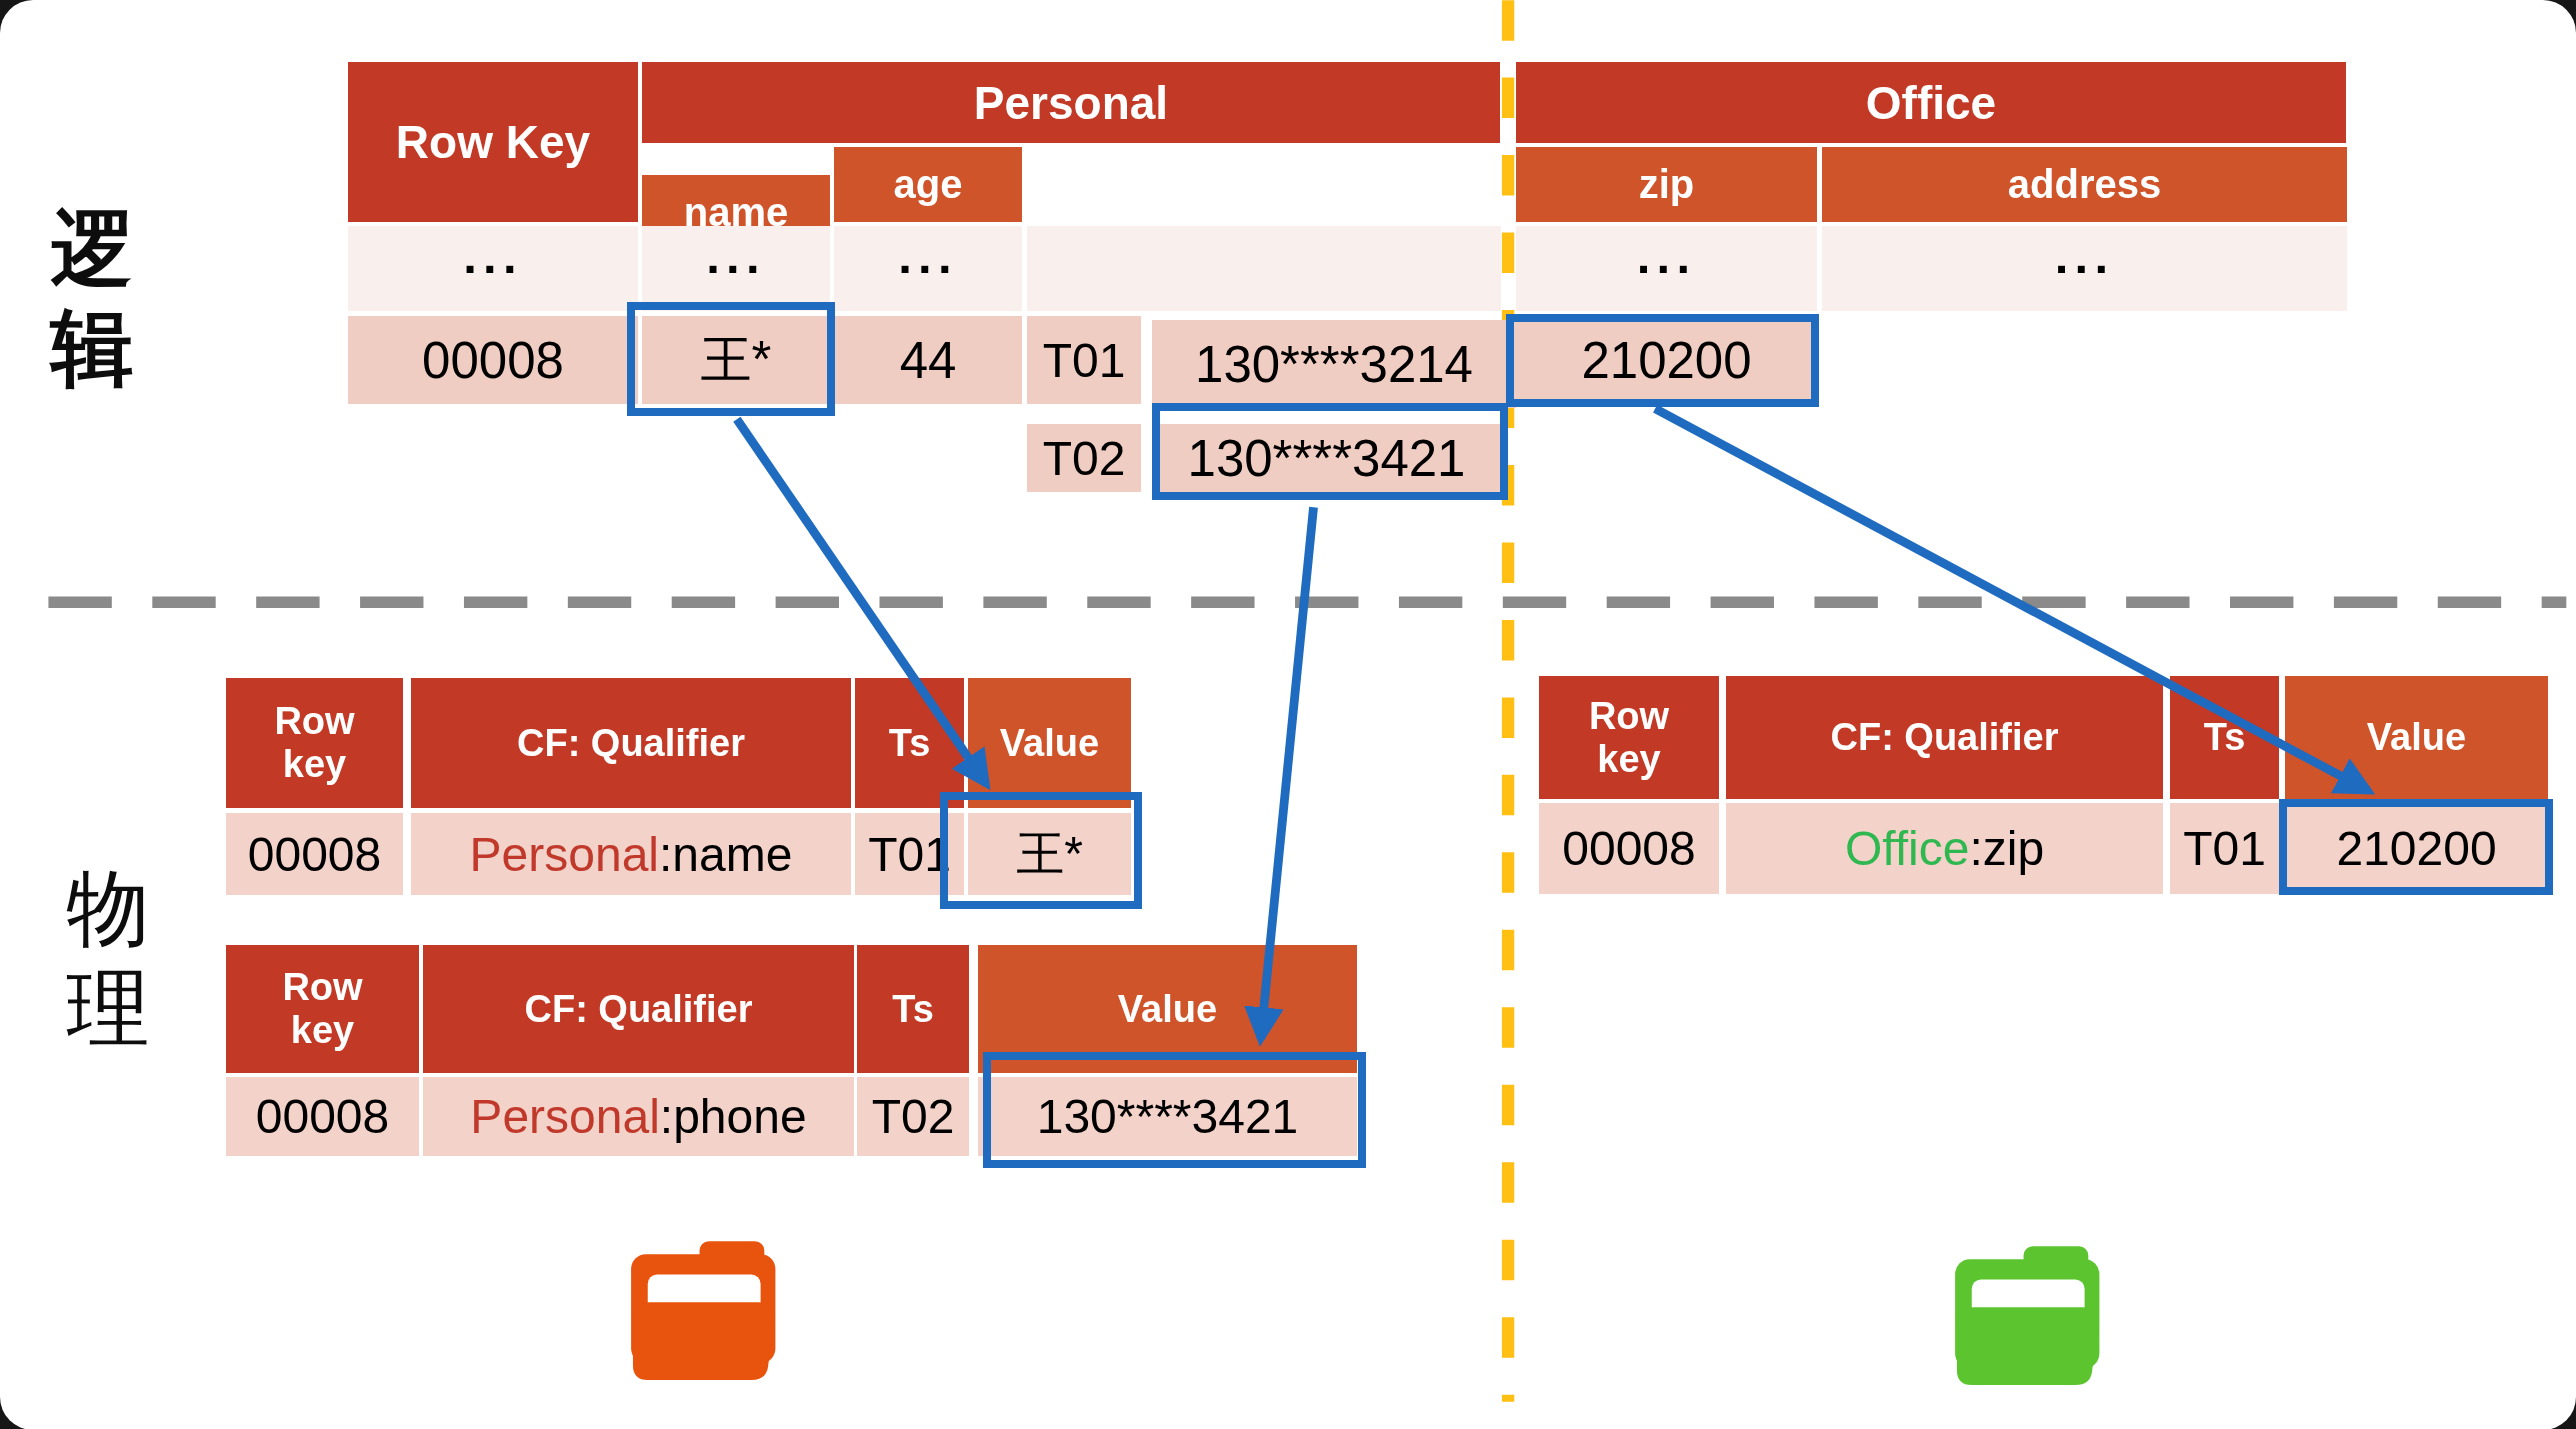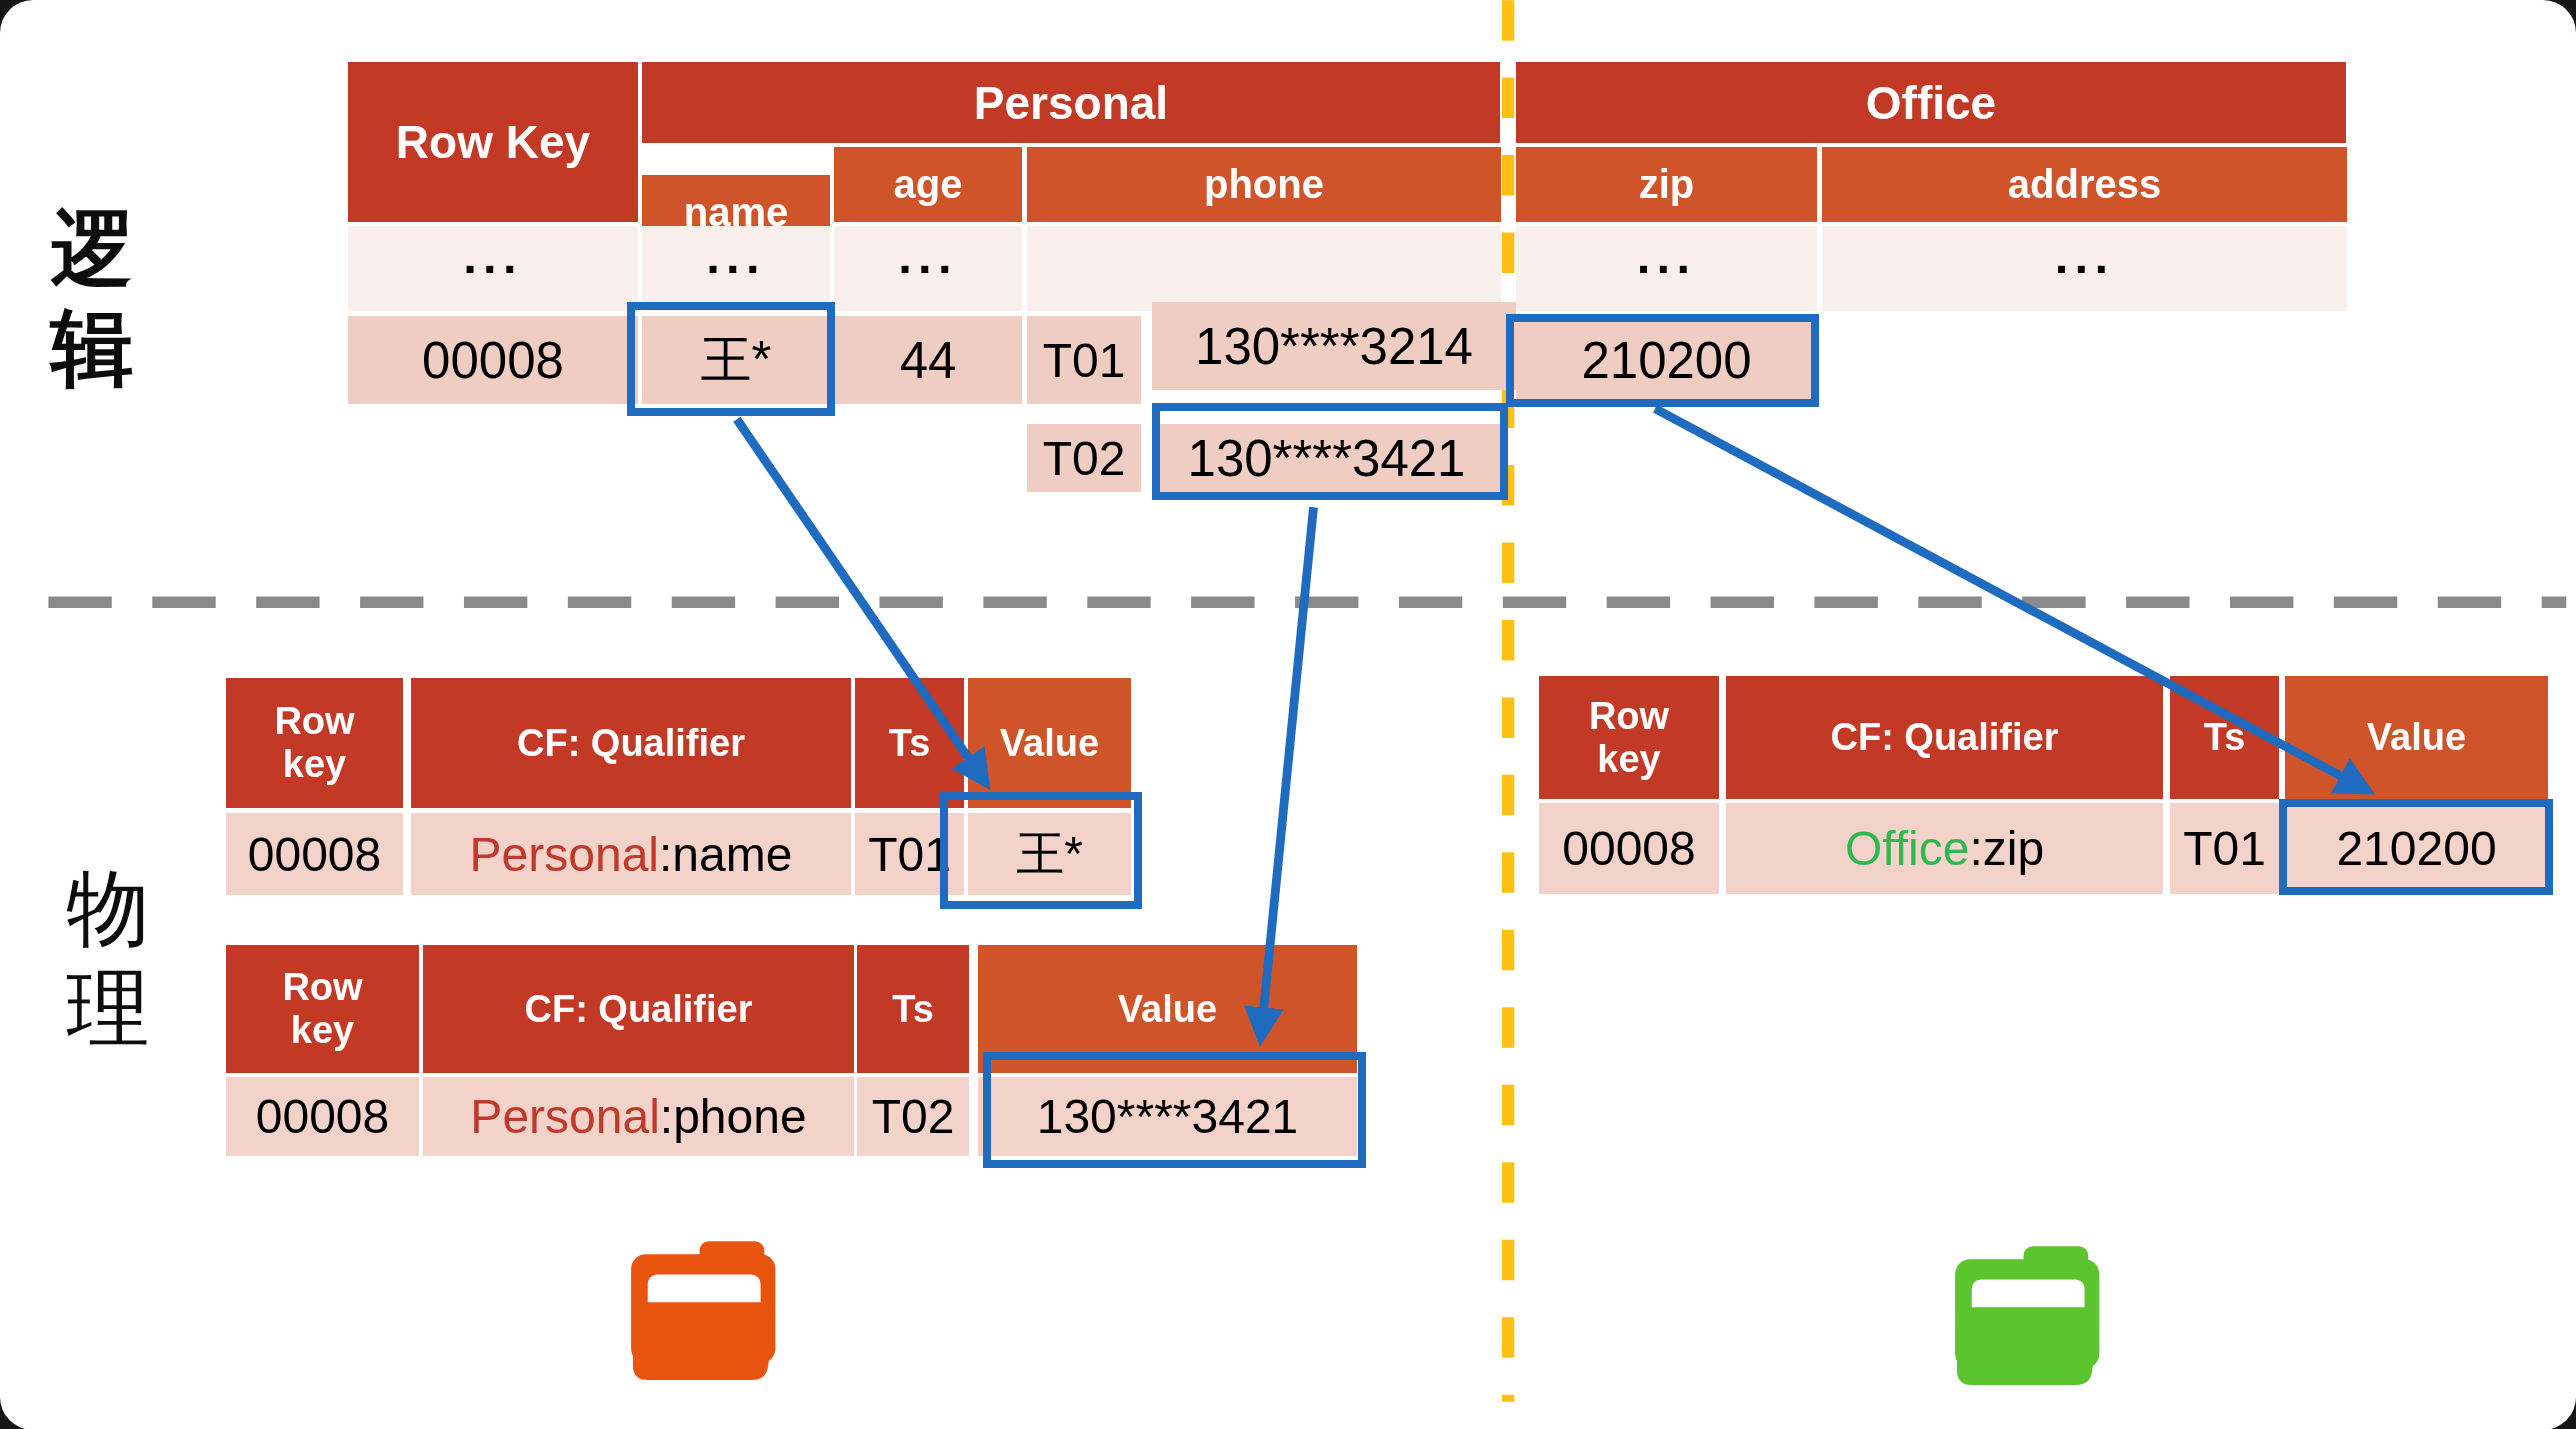--- a/index.html
+++ b/index.html
@@ -64,23 +64,20 @@
   <div class="cell hdr1" style="left:1516px;top:62px;width:830px;height:81px;">
     <span>Office</span>
   </div>
 
   <div class="cell hdr2" style="left:642px;top:147px;width:188px;height:75px;margin-top:28px;">
     <span>name</span>
   </div>
   <div class="cell hdr2" style="left:834px;top:147px;width:188px;height:75px;">
     <span>age</span>
   </div>
-  <div class="cell hdr2" style="left:1027px;top:147px;width:474px;height:75px;">
-    <span>phone</span>
-  </div>
   <div class="cell hdr2" style="left:1516px;top:147px;width:301px;height:75px;">
     <span>zip</span>
   </div>
   <div class="cell hdr2" style="left:1822px;top:147px;width:525px;height:75px;">
     <span>address</span>
   </div>
 
   <div class="cell light" style="left:348px;top:226px;width:290px;height:85px;">
     <span class="dots">...</span>
   </div>
@@ -103,21 +100,21 @@
   </div>
   <div class="cell pink" style="left:642px;top:316px;width:188px;height:88px;">
     <span>王*</span>
   </div>
   <div class="cell pink" style="left:834px;top:316px;width:188px;height:88px;">
     <span>44</span>
   </div>
   <div class="cell pink" style="left:1027px;top:316px;width:114px;height:88px;font-size:48px;">
     <span>T01</span>
   </div>
-  <div class="cell pink" style="left:1152px;top:302px;width:364px;height:88px;">
+  <div class="cell pink" style="left:1152px;top:320px;width:364px;height:88px;">
     <span>130****3214</span>
   </div>
   <div class="cell pink" style="left:1516px;top:316px;width:301px;height:88px;">
     <span>210200</span>
   </div>
 
   <div class="cell pink" style="left:1027px;top:424px;width:114px;height:68px;font-size:48px;">
     <span>T02</span>
   </div>
   <div class="cell pink" style="left:1152px;top:424px;width:349px;height:68px;">

